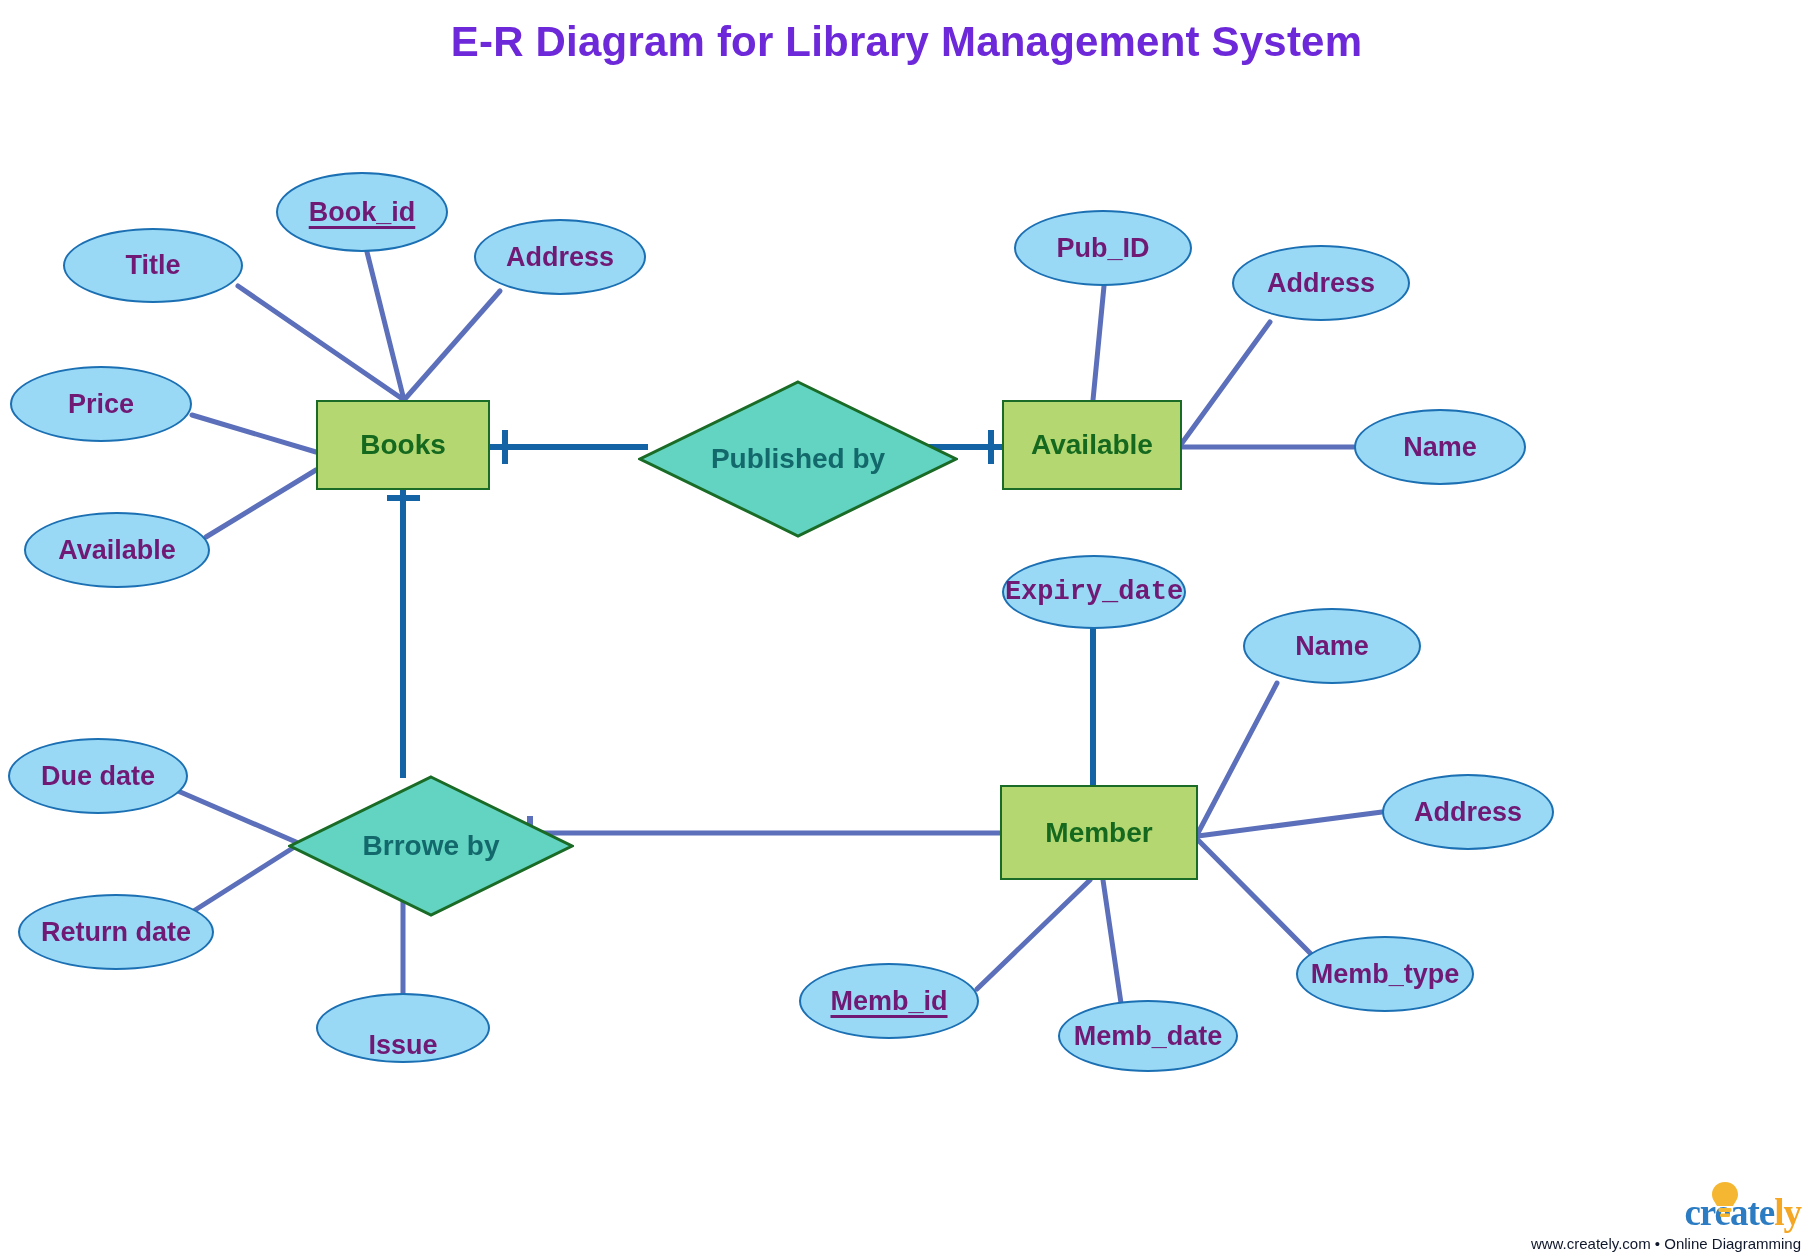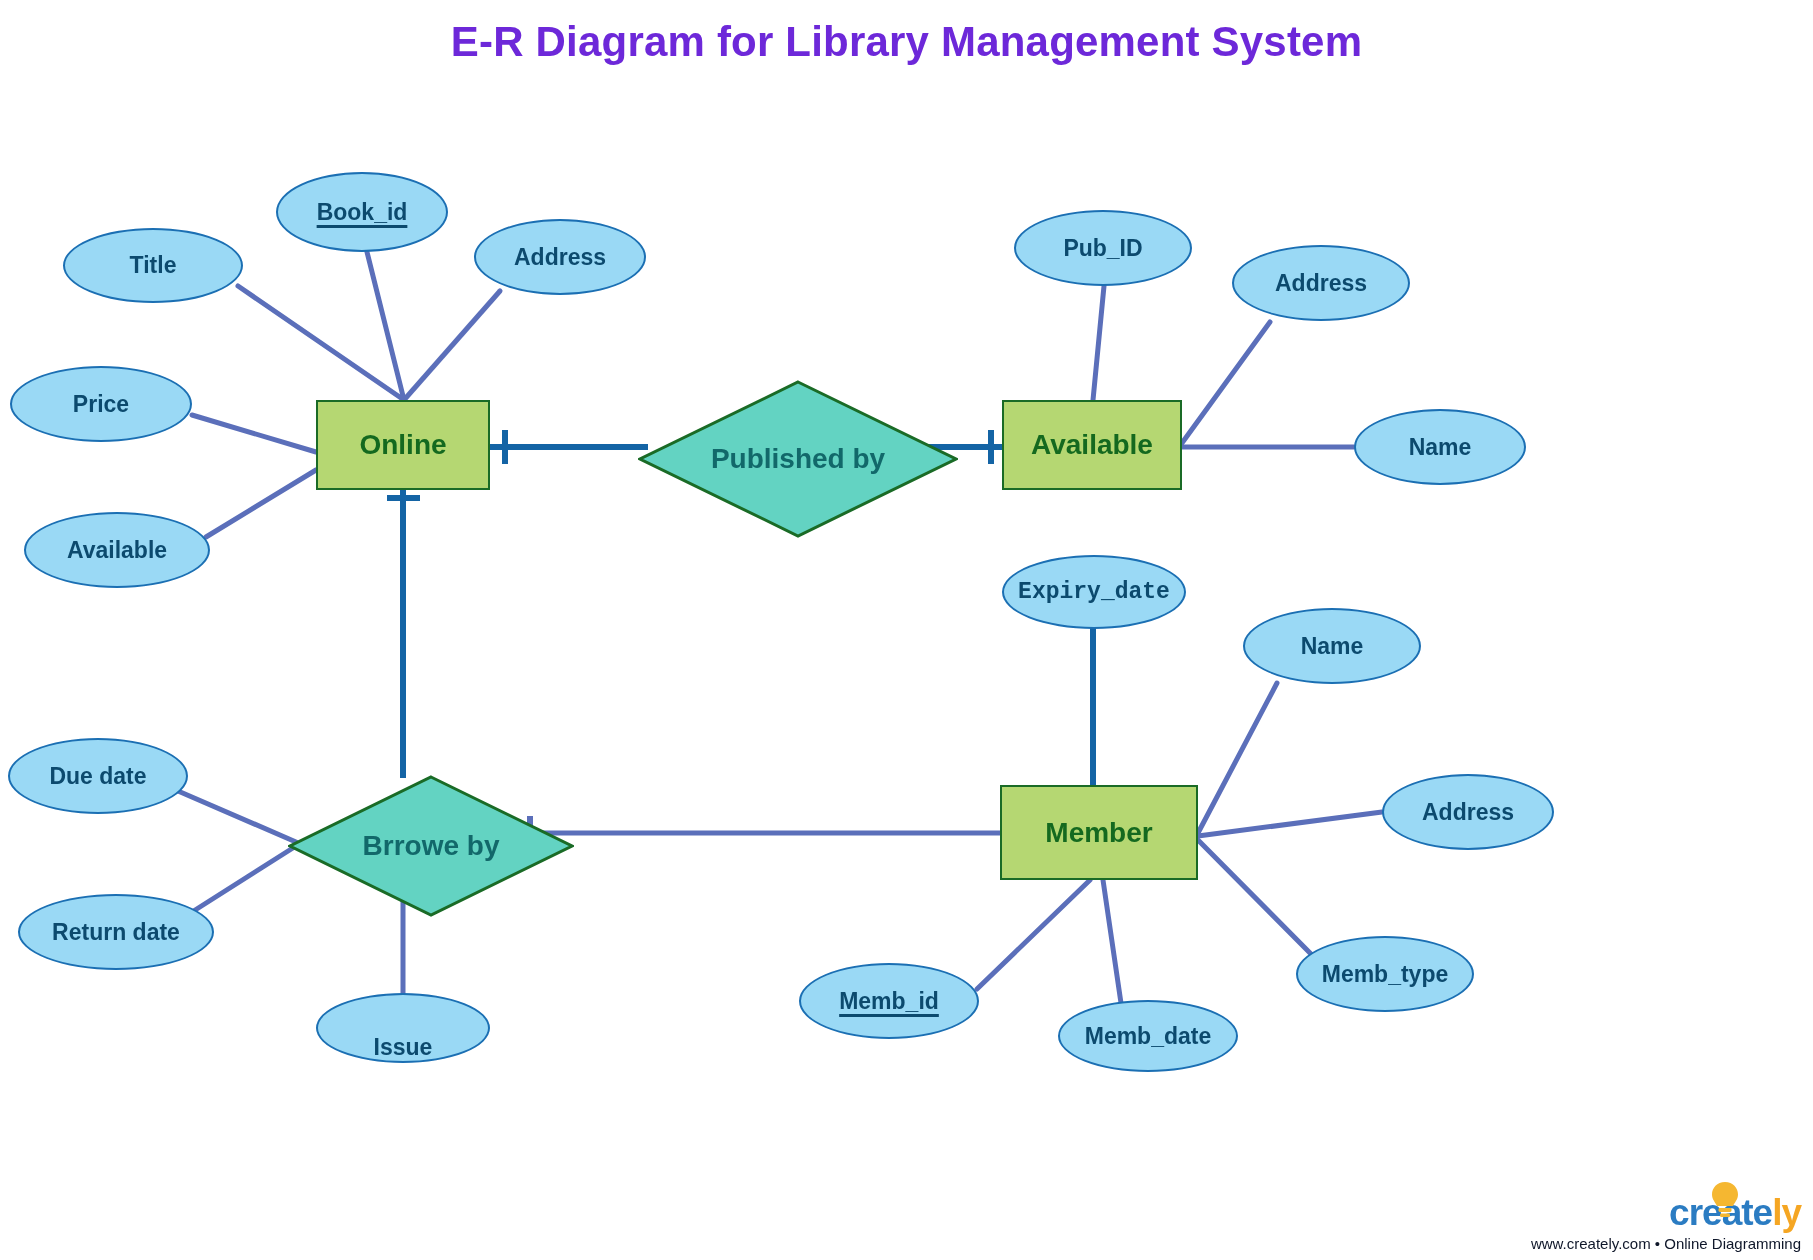--- a/index.html
+++ b/index.html
@@ -12,38 +12,38 @@
   .diagram-title{
     position:absolute;left:0;top:18px;width:1813px;text-align:center;
     font-size:42px;font-weight:bold;color:#6d28d9;letter-spacing:.2px;
     font-family:"Liberation Sans","DejaVu Sans",sans-serif;
   }
   
   .node{position:absolute;display:flex;align-items:center;justify-content:center;
         text-align:center;box-sizing:border-box;}
   .attr{
     background:#9ad9f5;border:2.5px solid #1b6fb3;border-radius:50%;
-    color:#0c4a6e;font-weight:bold;font-size:23px;
+    color:#701a75;font-weight:bold;font-size:27px;
   }
   .attr.key > span{text-decoration:underline;text-underline-offset:5px;
     text-decoration-thickness:3px;}
   .entity{
     background:#b5d772;border:2.5px solid #1a6b26;
     color:#14691f;font-weight:bold;font-size:28px;
   }
   .relationship{
     color:#12686a;font-weight:bold;font-size:28px;background:transparent;
     border:none;
   }
   .relationship .rl-label{position:relative;z-index:3;}
   .rel-shape{position:absolute;left:0;top:0;width:100%;height:100%;z-index:1;}
   
   #creately{position:absolute;right:12px;bottom:8px;text-align:right;}
   .logo-wordmark{font-size:37px;font-weight:bold;letter-spacing:-1px;
-     font-family:Liberation Sans, sans-serif;line-height:1;}
+     font-family:Liberation Serif, serif;line-height:1;}
   .logo-create{color:#2b7cc2;}
   .logo-ly{color:#f5a623;}
   .logo-tag{font-size:15px;color:#0f172a;margin-top:4px;
      font-family:"Liberation Sans","DejaVu Sans",sans-serif;}
   .bulb{position:absolute;right:60px;bottom:34px;}
 </style>
 </head>
 <body>
 
 <div class="diagram-title">E-R Diagram for Library Management System</div>
@@ -91,21 +91,21 @@
 
     <line x1="1093" y1="625" x2="1093" y2="785"></line>
   </g>
 
   <g fill="none" stroke="#5b6fba" stroke-width="6">
     <line x1="530" y1="816" x2="530" y2="850"></line>
   </g>
 </svg>
 
 <div class="node entity" style="left:316px;top:400px;width:174px;height:90px;">
-  <span>Online</span>
+  <span>Books</span>
 </div>
 
 <div class="node entity" style="left:1002px;top:400px;width:180px;height:90px;">
   <span>Available</span>
 </div>
 
 <div class="node entity" style="left:1000px;top:785px;width:198px;height:95px;">
   <span>Member</span>
 </div>
 

